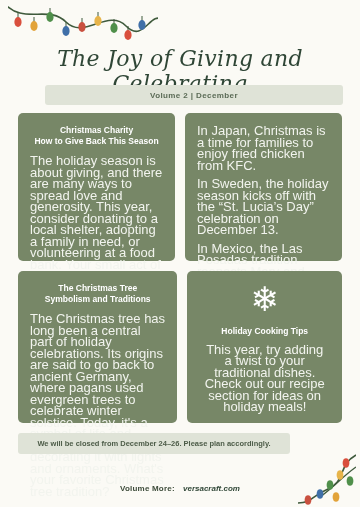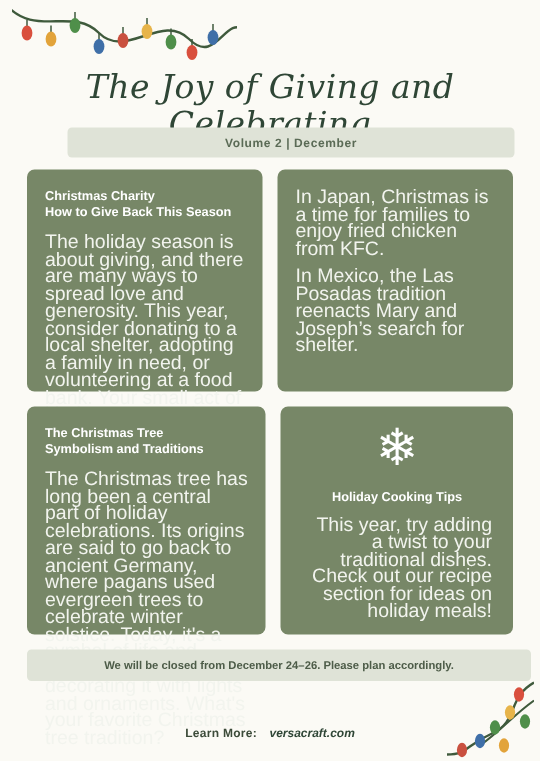--- a/index.html
+++ b/index.html
@@ -91,21 +91,21 @@
     border-radius: 5px;
     box-sizing: border-box;
     padding: 12px 12px 14px 12px;
     color: #ffffff;
   }
   .card h3 {
     margin: 0 0 8px 0;
     font-size: 8.5px;
     line-height: 11px;
     font-weight: bold;
-    text-align: left;
+    text-align: center;
     color: #ffffff;
   }
   .card p {
     margin: 0 0 7px 0;
     font-size: 13px;
     line-height: 11.5px;
     color: #f2f4ee;
   }
   .card p:last-child { margin-bottom: 0; }
 
@@ -127,21 +127,21 @@
     color: #ffffff;
     margin-bottom: 10px;
   }
   .c-cooking h3 { margin-bottom: 7px; }
 
   
   .notice {
     position: absolute;
     top: 433px;
     left: 18px;
-    width: 336px;
+    width: 272px;
     height: 21px;
     background: #dfe3d7;
     border-radius: 3px;
     display: flex;
     align-items: center;
     justify-content: center;
   }
   .notice span {
     font-size: 7.5px;
     font-weight: bold;
@@ -213,51 +213,52 @@
       <div class="card c-charity">
         <h3>
           <span>Christmas Charity</span><br>
           <span>How to Give Back This Season</span>
         </h3>
         <p>The holiday season is about giving, and there are many ways to spread love and generosity. This year, consider donating to a local shelter, adopting a family in need, or volunteering at a food bank. Your small act of kindness can make a big difference in someone's life.</p>
       </div>
 
       <div class="card c-around">
         <p>In Japan, Christmas is a time for families to enjoy fried chicken from KFC.</p>
+        <p>In Sweden, the holiday season kicks off with the “St. Lucia’s Day” celebration on December 13.</p>
         <p>In Mexico, the Las Posadas tradition reenacts Mary and Joseph’s search for shelter.</p>
       </div>
 
     </div>
 
     <div class="row">
 
       <div class="card c-tree">
         <h3>
           <span>The Christmas Tree</span><br>
           <span>Symbolism and Traditions</span>
         </h3>
         <p>The Christmas tree has long been a central part of holiday celebrations. Its origins are said to go back to ancient Germany, where pagans used evergreen trees to celebrate winter solstice. Today, it's a symbol of life and rebirth, with families decorating it with lights and ornaments. What's your favorite Christmas tree tradition?</p>
       </div>
 
       <div class="card c-cooking">
         <div class="snowflake">❄</div>
         <h3>Holiday Cooking Tips</h3>
-        <p style="text-align:right">This year, try adding a twist to your traditional dishes. Check out our recipe section for ideas on holiday meals!</p>
+        <p style="text-align:center">This year, try adding a twist to your traditional dishes. Check out our recipe section for ideas on holiday meals!</p>
       </div>
 
     </div>
 
   </div>
 
   <div class="notice">
     <span>We will be closed from December 24–26. Please plan accordingly.</span>
   </div>
 
   <div class="footer">
-    <span class="learn">Learn More:</span>
+    <span class="learn">Volume More:</span>
     <span class="site">versacraft.com</span>
   </div>
 
   <svg class="lights-bottom" viewBox="0 0 96 60">
     <path d="M96 8 C 78 18, 86 34, 68 42 S 52 56, 38 56" fill="none" stroke="#3f5a3c" stroke-width="1.6"></path>
     <path d="M96 20 C 82 30, 74 40, 60 50" fill="none" stroke="#3f5a3c" stroke-width="1.4"></path>
     <g>
       <ellipse cx="86" cy="16" rx="3.4" ry="4.8" fill="#d94f3d"></ellipse>
       <ellipse cx="80" cy="28" rx="3.4" ry="4.8" fill="#e7b44a"></ellipse>
       <ellipse cx="70" cy="38" rx="3.4" ry="4.8" fill="#4f8f4a"></ellipse>

